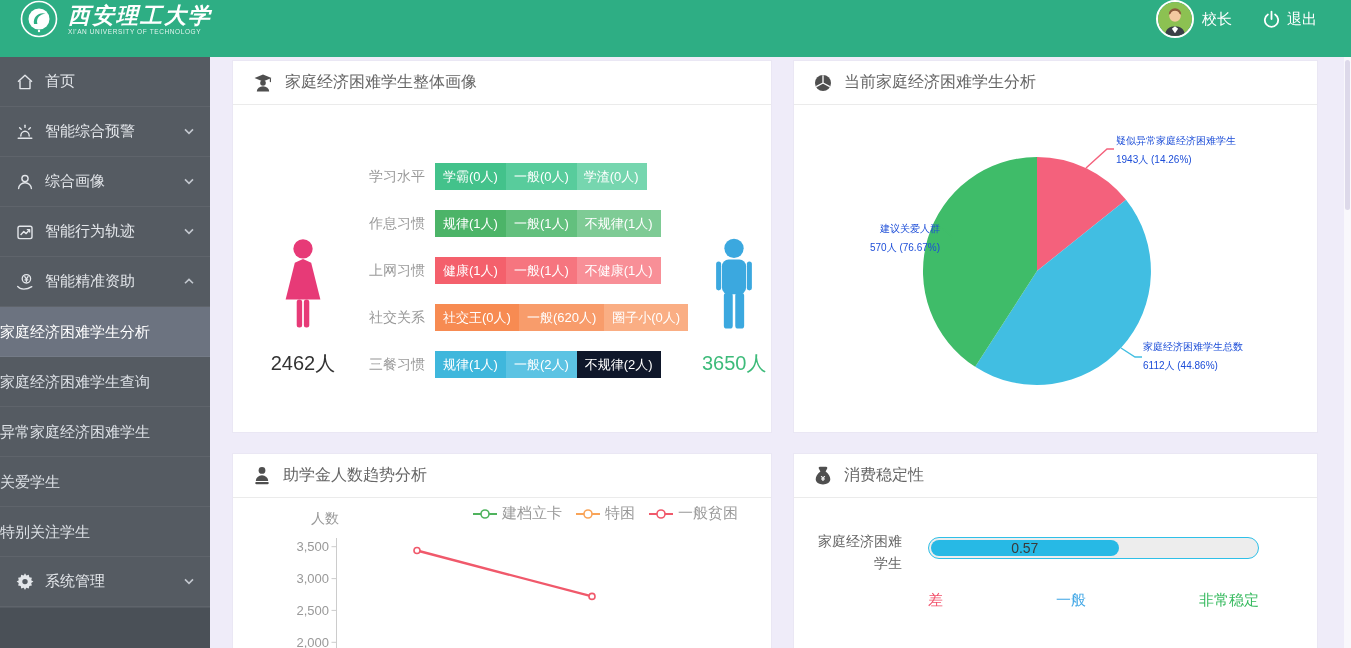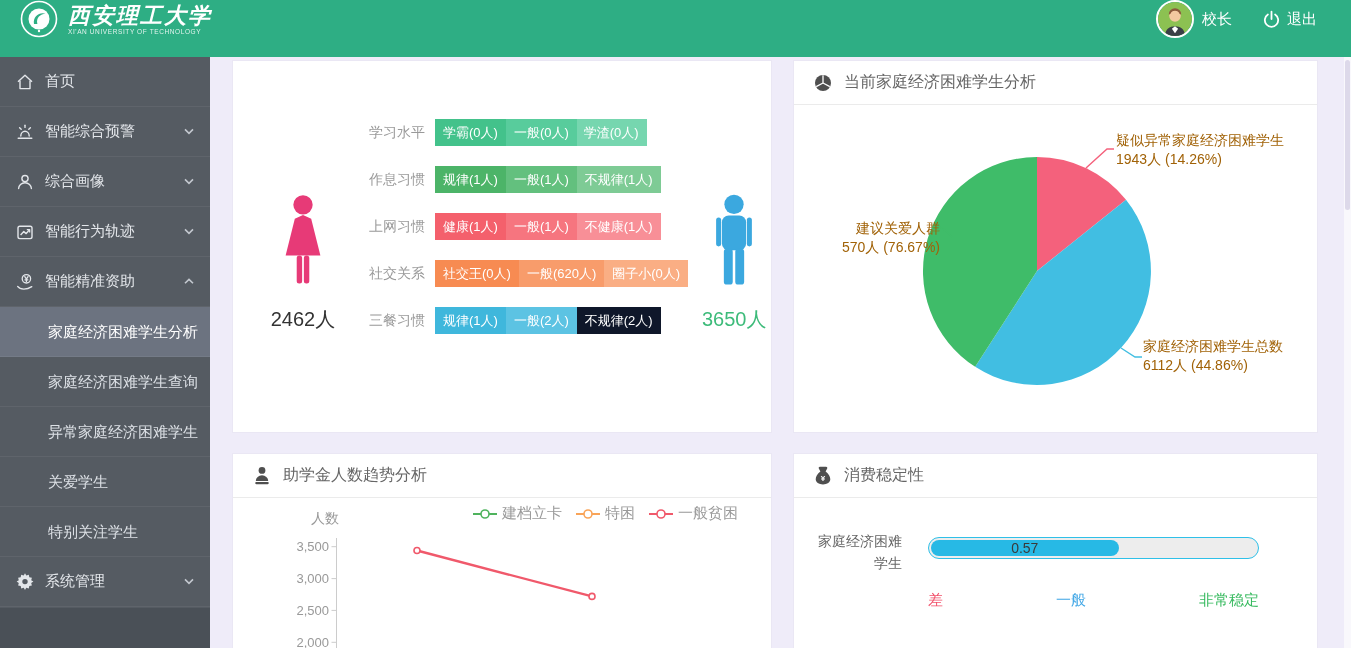--- a/index.html
+++ b/index.html
@@ -19,21 +19,21 @@
   .role-label { color:#fff; font-size:15px; margin-left:8px; margin-right:30px; }
   .logout { display:flex; align-items:center; color:#fff; font-size:15px; cursor:pointer; }
   .logout svg { margin-right:6px; }
 
   
   .sidebar { position:absolute; top:57px; left:0; width:210px; height:591px; background:#555B62; }
   .menu-item { height:50px; display:flex; align-items:center; padding:0 16px 0 16px;
     border-bottom:1px solid rgba(255,255,255,.06); color:#E3E6EA; font-size:15px; cursor:pointer; }
   .menu-item .mi-icon { width:18px; height:20px; margin-right:11px; flex:none; display:flex; align-items:center; }
   .menu-item .mi-label { flex:1; }
-  .sub-item { height:50px; line-height:49px; padding-left:48px; font-size:15px; color:#DDE1E6;
+  .sub-item { height:50px; line-height:49px; font-size:15px; color:#DDE1E6;
     border-bottom:1px solid rgba(255,255,255,.06); cursor:pointer; }
   .sub-item.active { background:#6C7380; color:#fff; }
   .sidebar-filler { position:absolute; bottom:0; left:0; width:210px; height:40px; background:#4A5057; }
 
   
   .main { position:absolute; top:57px; left:210px; width:1141px; height:591px; overflow:hidden; }
   .card { position:absolute; background:#fff; border:1px solid #EAE7F4; overflow:hidden; }
   #card-portrait  { left:22px;  top:3px;   width:540px; height:373px; }
   #card-pie       { left:583px; top:3px;   width:525px; height:373px; }
   #card-trend     { left:22px;  top:396px; width:540px; height:320px; }
@@ -48,21 +48,21 @@
   .gender-count { font-size:20px; color:#333; margin-top:10px; }
   .gender-count.male { color:#3DBB7A; }
   .rows-col { flex:1; margin:0 2px; }
   .p-row { display:flex; align-items:center; margin-bottom:20px; height:27px; }
   .p-row-label { width:76px; text-align:right; font-size:14px; color:#999; margin-right:10px; flex:none; }
   .p-segs { display:flex; }
   .p-seg { line-height:27px; padding:0 8px; font-size:13px; color:#fff; white-space:nowrap; }
 
   
   .pie-svg { position:absolute; left:0; top:44px; }
-  .pie-label { position:absolute; font-size:14px; line-height:19px; color:#a16207; white-space:nowrap; }
+  .pie-label { position:absolute; font-size:10px; line-height:19px; color:#1d4ed8; white-space:nowrap; }
   #pie-label-0 { left:322px; top:70px; }
   #pie-label-1 { left:349px; top:276px; width:172px; overflow:hidden; }
   #pie-label-2 { left:0; top:158px; width:146px; text-align:right; }
 
   
   .trend-svg { position:absolute; left:0; top:44px; }
   .axis-name { position:absolute; left:78px; top:56px; font-size:14px; color:#999; }
   .legend-row { position:absolute; left:240px; top:50px; display:flex; align-items:center; }
   .legend-item { display:flex; align-items:center; margin-right:14px; font-size:15px; color:#999; }
   .legend-marker { margin-right:5px; display:flex; }
@@ -205,20 +205,31 @@
         <polyline points="1,1.4 5,5.3 9,1.4"></polyline>
       </svg>
   </div>
 
   <div class="sidebar-filler"></div>
 </div>
 
 <div class="main">
 
   <div class="card" id="card-portrait">
+    <div class="card-head">
+      <span class="ch-icon">
+        <svg width="20" height="20" viewBox="0 0 20 20" fill="#4F4F4F">
+          <polygon points="10,1.5 18.5,5 10,8.5 1.5,5"></polygon>
+          <rect x="16.8" y="5" width="1.2" height="4.2" rx="0.6"></rect>
+          <circle cx="10" cy="10" r="2.8"></circle>
+          <path d="M3.8,18.5 a6.2,5.2 0 0 1 12.4,0 z"></path>
+        </svg>
+        </span>
+      <span class="card-title">家庭经济困难学生整体画像</span>
+    </div>
     <div class="portrait-body">
       <div class="gender-col">
         <svg width="58" height="98" viewBox="0 0 60 100" fill="#E73A77">
           <circle cx="30" cy="10.5" r="10"></circle>
           <polygon points="30,21 38.5,25 48,63 12,63 21.5,25"></polygon>
           <rect x="23.5" y="63" width="5.6" height="29" rx="2.6"></rect>
           <rect x="30.9" y="63" width="5.6" height="29" rx="2.6"></rect>
         </svg>
         <div class="gender-count">2462人</div>
       </div>

